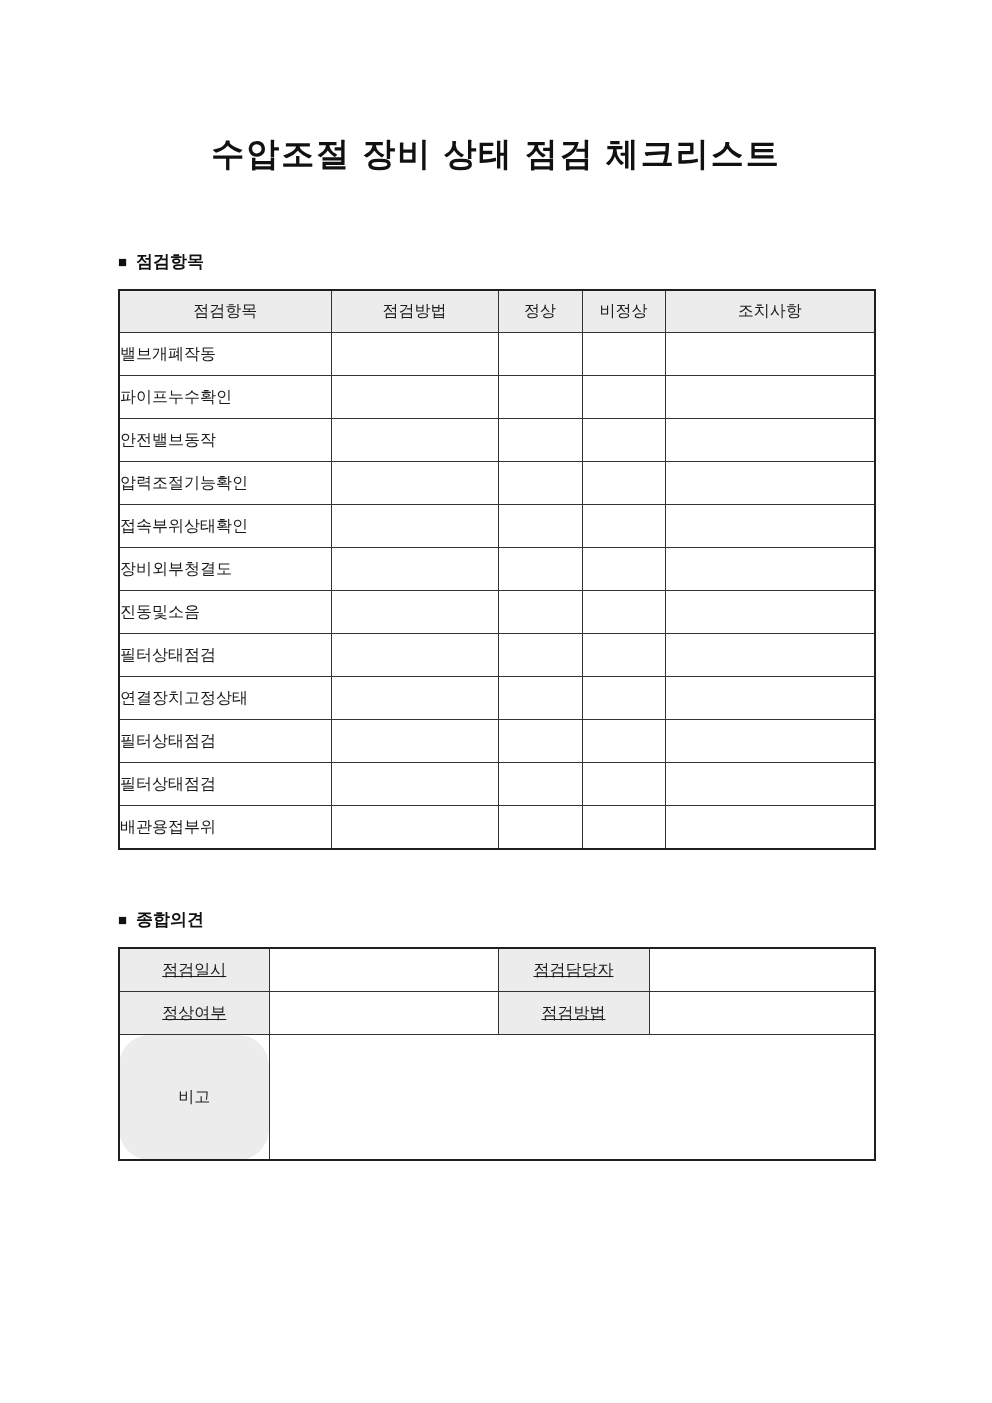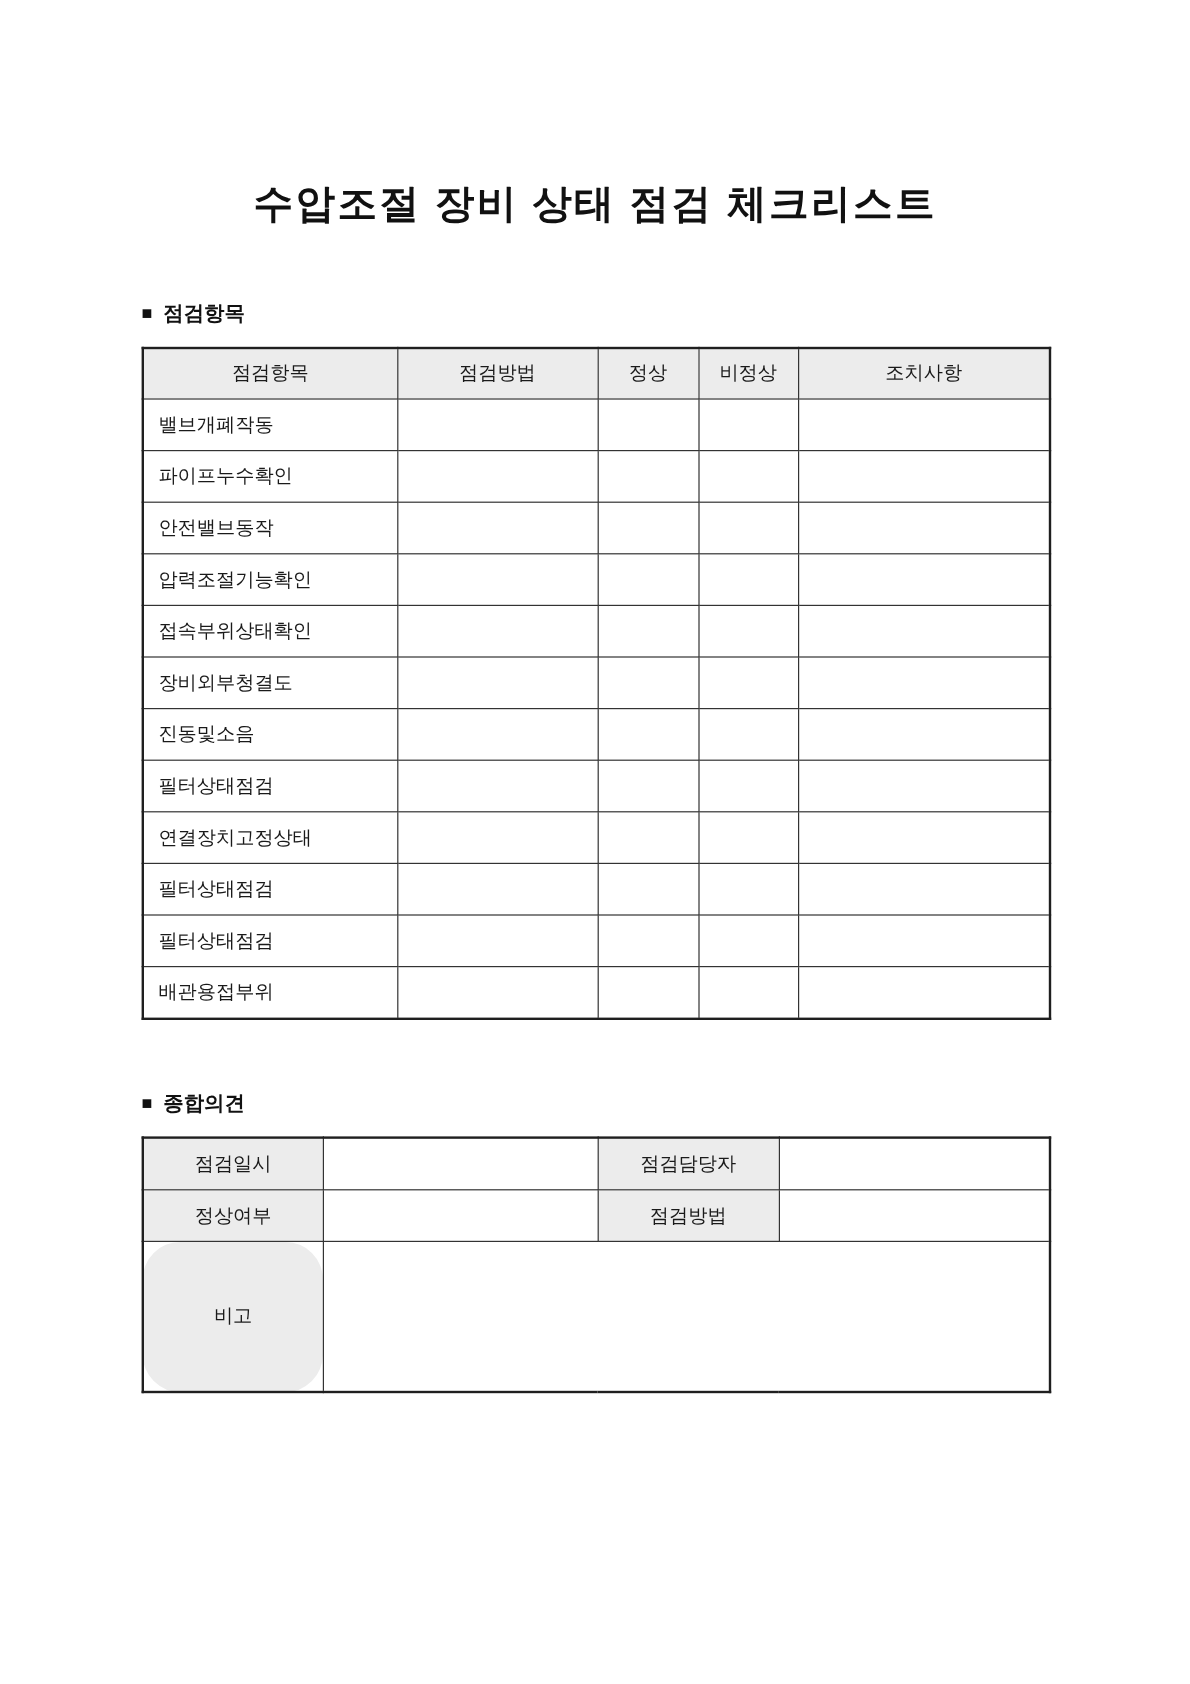--- a/index.html
+++ b/index.html
@@ -14,21 +14,21 @@
     width: 992px;
     height: 1403px;
     background: #ffffff;
     overflow: hidden;
   }
   .doc-title {
     position: absolute;
     top: 132px;
     left: 0;
     right: 0;
-    margin: 16px;
+    margin: 0;
     text-align: center;
     font-size: 33px;
     font-weight: bold;
     letter-spacing: 2px;
     color: #111111;
   }
   .section-heading {
     position: absolute;
     left: 118px;
     font-size: 17px;
@@ -70,33 +70,32 @@
     font-weight: normal;
     text-align: center;
     vertical-align: middle;
   }
   .checklist-table td {
     height: 42px;
     vertical-align: middle;
     background: #ffffff;
   }
   .checklist-table td.item-cell {
-    padding-left: 12px;
     text-align: left;
   }
 
   .summary-table td {
     vertical-align: middle;
     background: #ffffff;
   }
   .summary-table td.label-cell {
     background: #ececec;
     text-align: center;
   }
-  .summary-table tr.field-row td { height: 42px; }
+  .summary-table tr.field-row td { height: 42px; text-decoration: underline; }
   .summary-table tr.remarks-row td { height: 124px; border-radius: 31px; }
 </style>
 </head>
 <body>
 
 <div class="page">
 
   <h1 class="doc-title">수압조절 장비 상태 점검 체크리스트</h1>
 
   <div class="section-heading checklist-heading">

